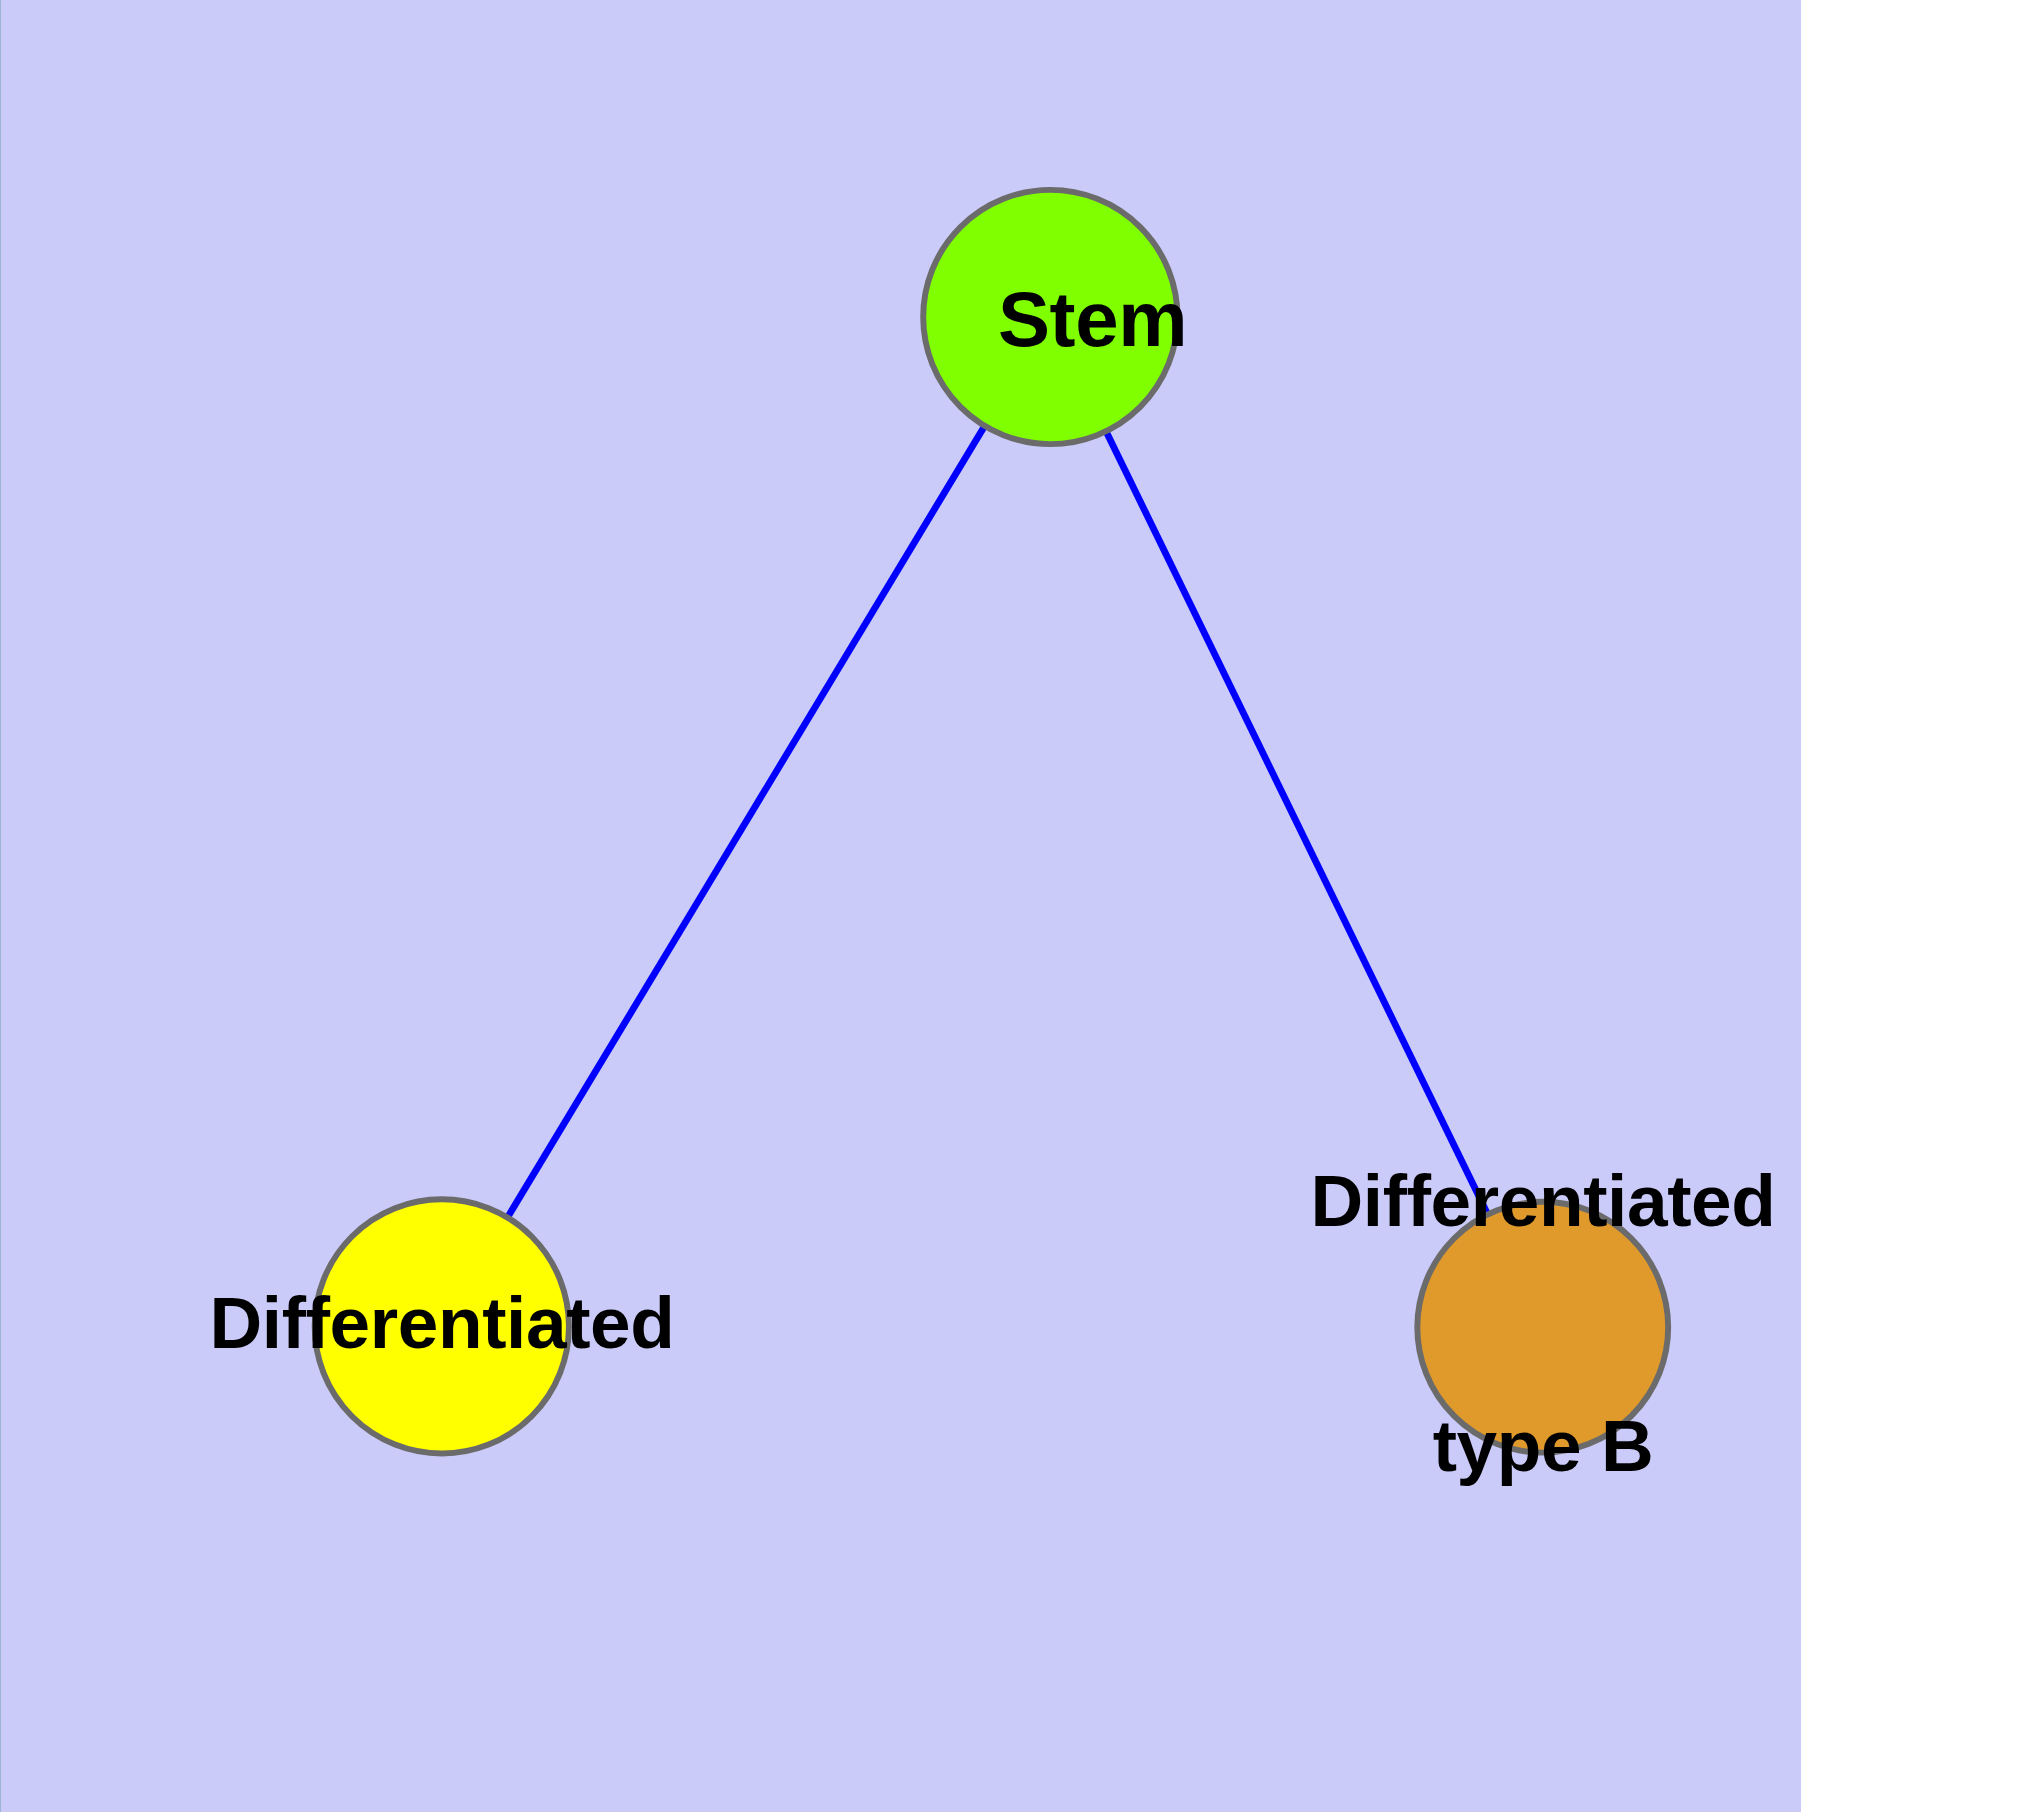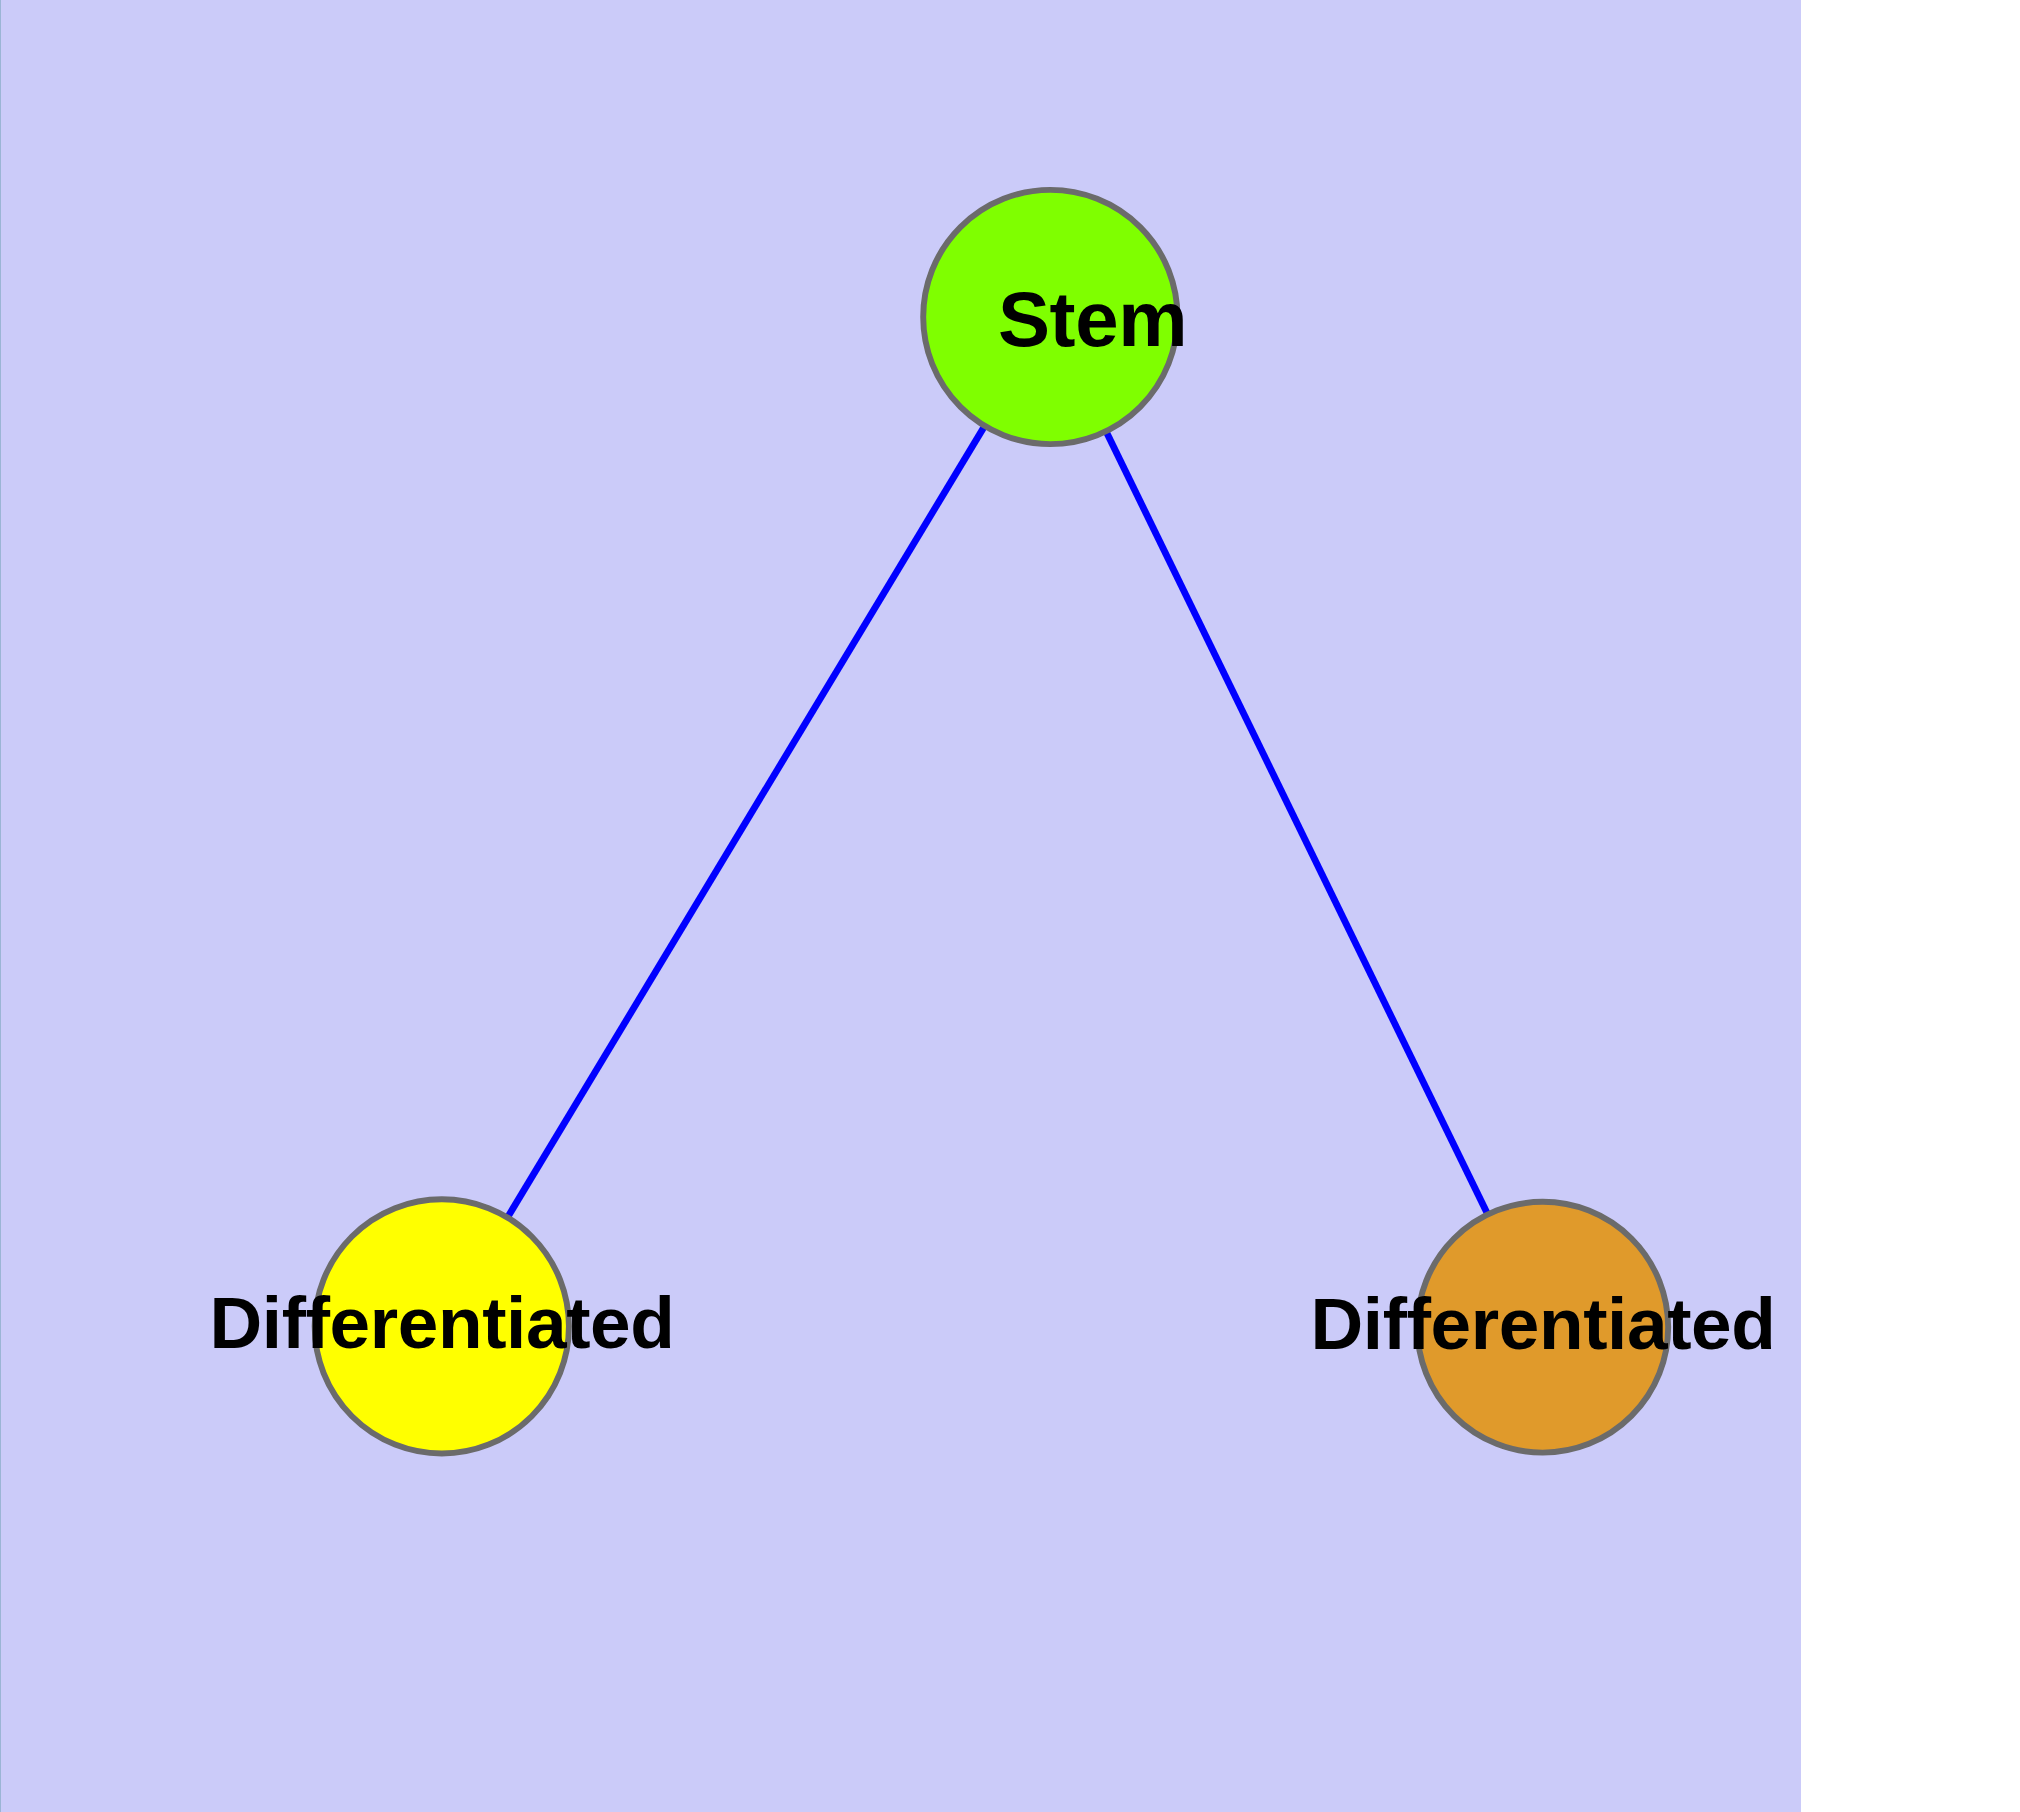--- a/index.html
+++ b/index.html
@@ -63,16 +63,17 @@
   <div class="node-label label-stem" style="left: 1050px; top: 320px; color: rgb(0, 0, 0);">
     <span>Stem</span>
   </div>
 
   <div class="node-label label-type-a" style="left: 442px; top: 1322px; color: rgb(0, 0, 0);">
     <div>Differentiated</div>
   </div>
 
   <div class="node-label label-type-b" style="left: 1543px; top: 1323px; color: rgb(0, 0, 0);">
     <div>Differentiated</div>
+    <div>type B</div>
   </div>
 
 </div>
 
 
 </body></html>

